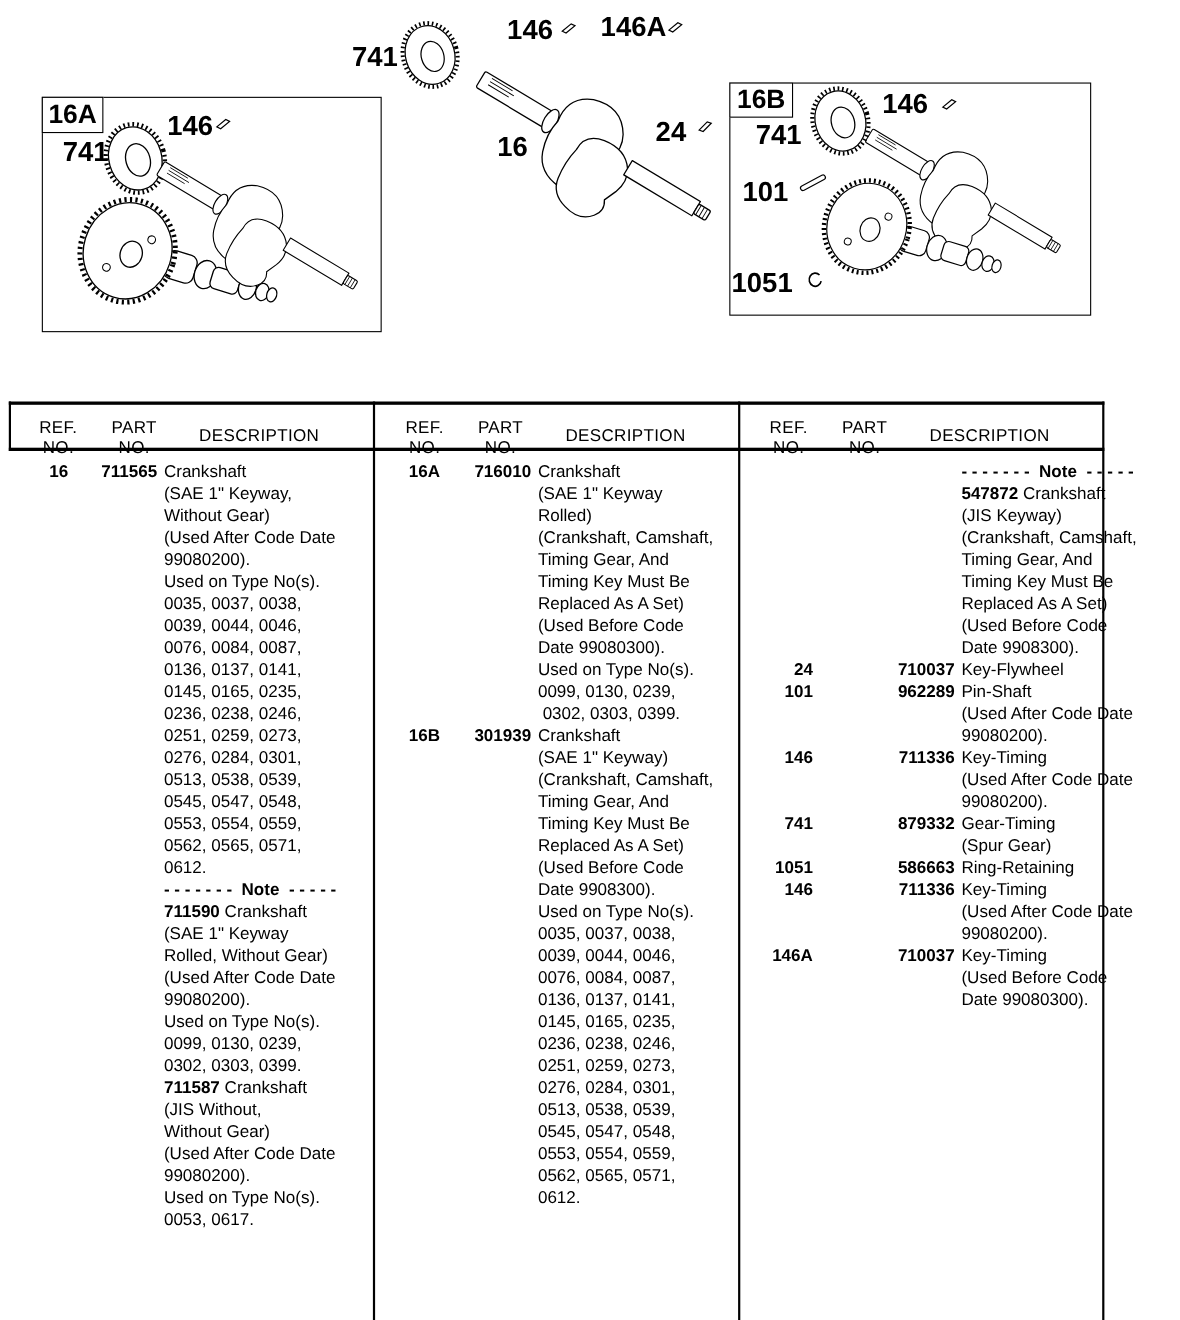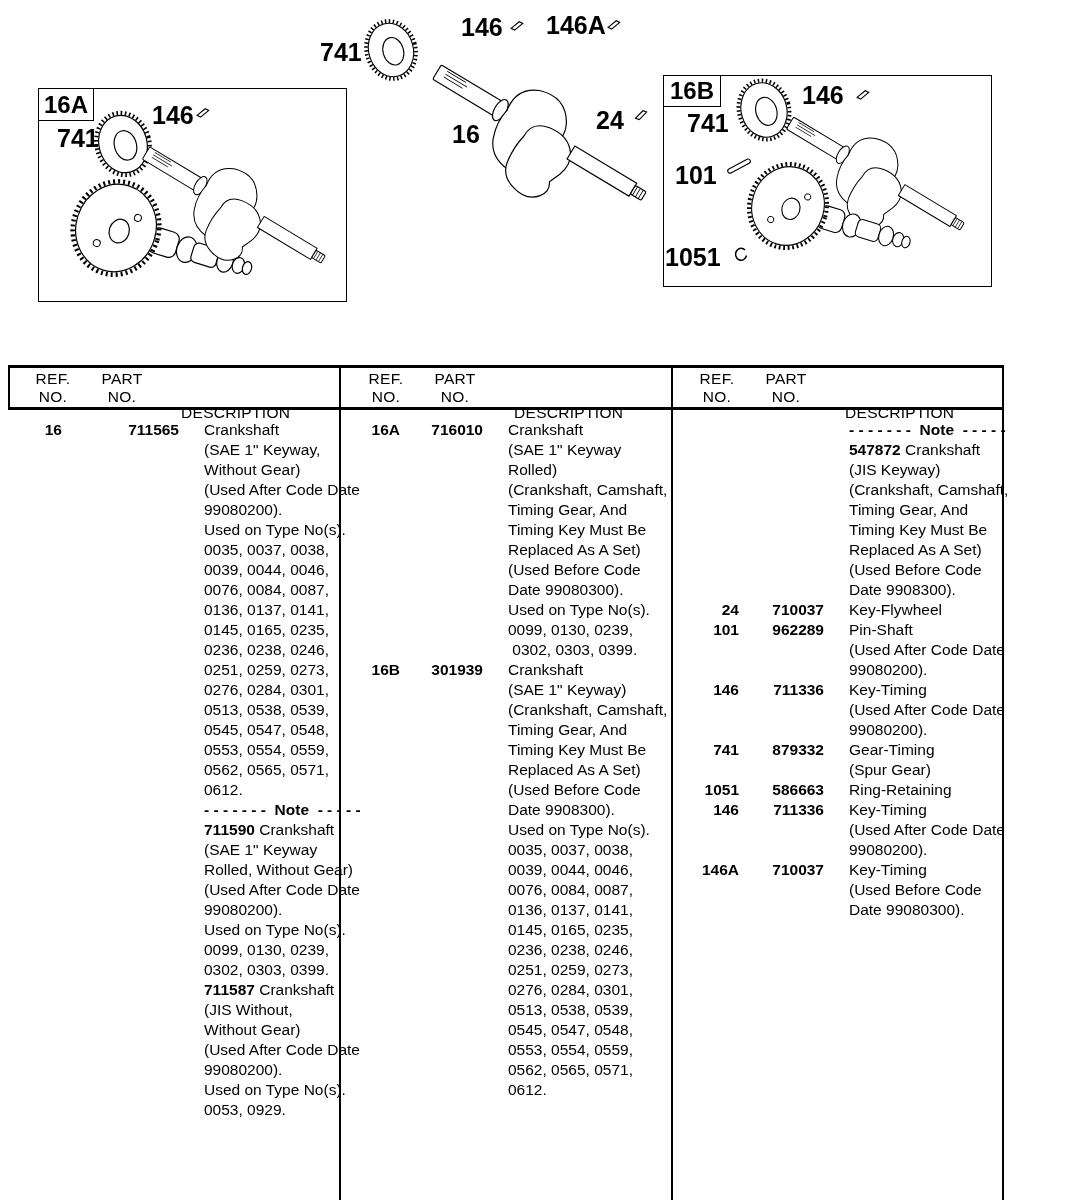--- a/index.html
+++ b/index.html
@@ -6,35 +6,35 @@
   body{width:1073px;height:1200px;position:relative;overflow:hidden;
        font-family:"Liberation Sans", sans-serif;color:#000;}
   .plabel{position:absolute;font-weight:bold;font-size:25px;line-height:1;white-space:pre;}
   .inset-box{position:absolute;border:1.4px solid #000;background:transparent;}
   .inset-title{position:absolute;border:1.4px solid #000;background:#fff;
        display:flex;align-items:center;justify-content:center;
        font-weight:bold;font-size:24px;}
   .rule{position:absolute;background:#000;}
   .vrule{position:absolute;background:#000;width:2px;}
   .hgroup{position:absolute;top:369px;height:40px;width:330px;font-size:15.5px;letter-spacing:.3px;}
-  .h-ref,.h-part{position:absolute;top:1px;text-align:center;}
+  .h-ref,.h-part{position:absolute;top:12px;text-align:center;}
   .h-ref{left:16px;width:58px;}
   .h-part{left:82px;width:64px;}
   .h-ref span,.h-part span{display:block;line-height:18px;}
-  .h-desc{position:absolute;left:173px;top:35px;line-height:18px;}
+  .h-desc{position:absolute;left:173px;top:19px;line-height:18px;}
   .bodycol{position:absolute;top:420px;font-size:15.5px;line-height:20px;}
   .bodycol.c1{left:8px;width:330px;}
   .bodycol.c2{left:342px;width:328px;}
   .bodycol.c3{left:673px;width:328px;}
   .block{display:flex;align-items:flex-start;}
   .bref,.bpart{font-weight:bold;text-align:right;flex-shrink:0;}
-  .c1 .bref{width:54px;}  .c1 .bpart{width:81px;padding-left:36px;}
+  .c1 .bref{width:54px;}  .c1 .bpart{width:81px;}
   .c2 .bref{width:58px;}  .c2 .bpart{width:83px;}
-  .c3 .bref{width:66px;}  .c3 .bpart{width:85px;}
-  .bdesc{margin-left:25px;}
+  .c3 .bref{width:66px;}  .c3 .bpart{width:85px;padding-left:44px;}
+  .bdesc{margin-left:6px;}
   .dline{white-space:pre;}
   svg{position:absolute;left:0;top:0;}
 </style>
 </head>
 <body>
 
 <svg width="1073" height="362" viewBox="0 0 1073 362">
   <defs>
     <g id="tgear">
       <ellipse cx="0" cy="0" rx="24" ry="29" fill="#fff" stroke="#000" stroke-width="1.2"></ellipse>
@@ -216,21 +216,21 @@
         <div class="dline"><span>99080200).</span></div>
         <div class="dline"><span>Used on Type No(s).</span></div>
         <div class="dline"><span>0099, 0130, 0239,</span></div>
         <div class="dline"><span>0302, 0303, 0399.</span></div>
         <div class="dline"><b>711587</b><span> Crankshaft</span></div>
         <div class="dline"><span>(JIS Without,</span></div>
         <div class="dline"><span>Without Gear)</span></div>
         <div class="dline"><span>(Used After Code Date</span></div>
         <div class="dline"><span>99080200).</span></div>
         <div class="dline"><span>Used on Type No(s).</span></div>
-        <div class="dline"><span>0053, 0929.</span></div>
+        <div class="dline"><span>0053, 0617.</span></div>
       </div>
     </div>
   </div>
 <div class="bodycol c2">
     <div class="block">
       <div class="bref">16A</div>
       <div class="bpart">716010</div>
       <div class="bdesc">
         <div class="dline"><span>Crankshaft</span></div>
         <div class="dline"><span>(SAE 1" Keyway</span></div>

